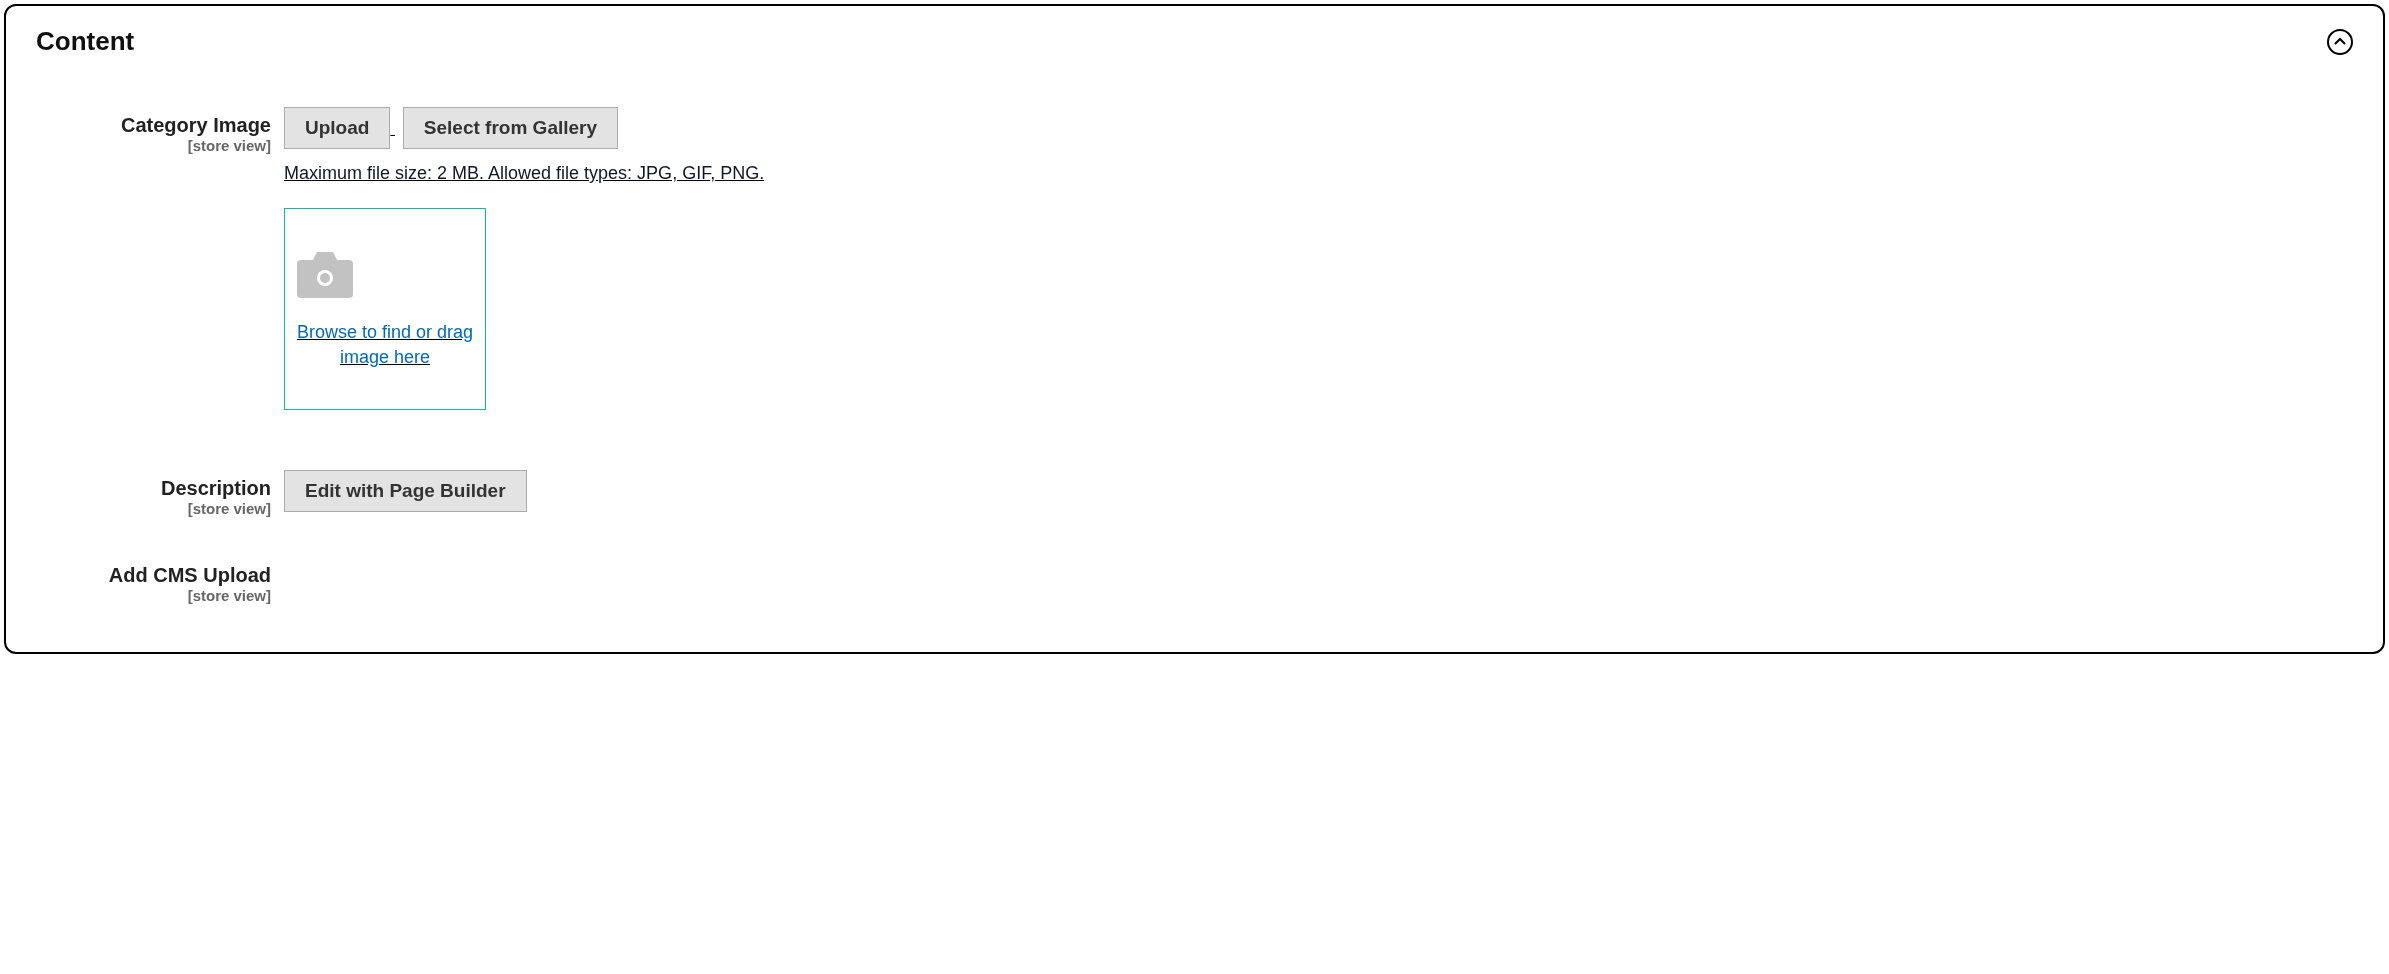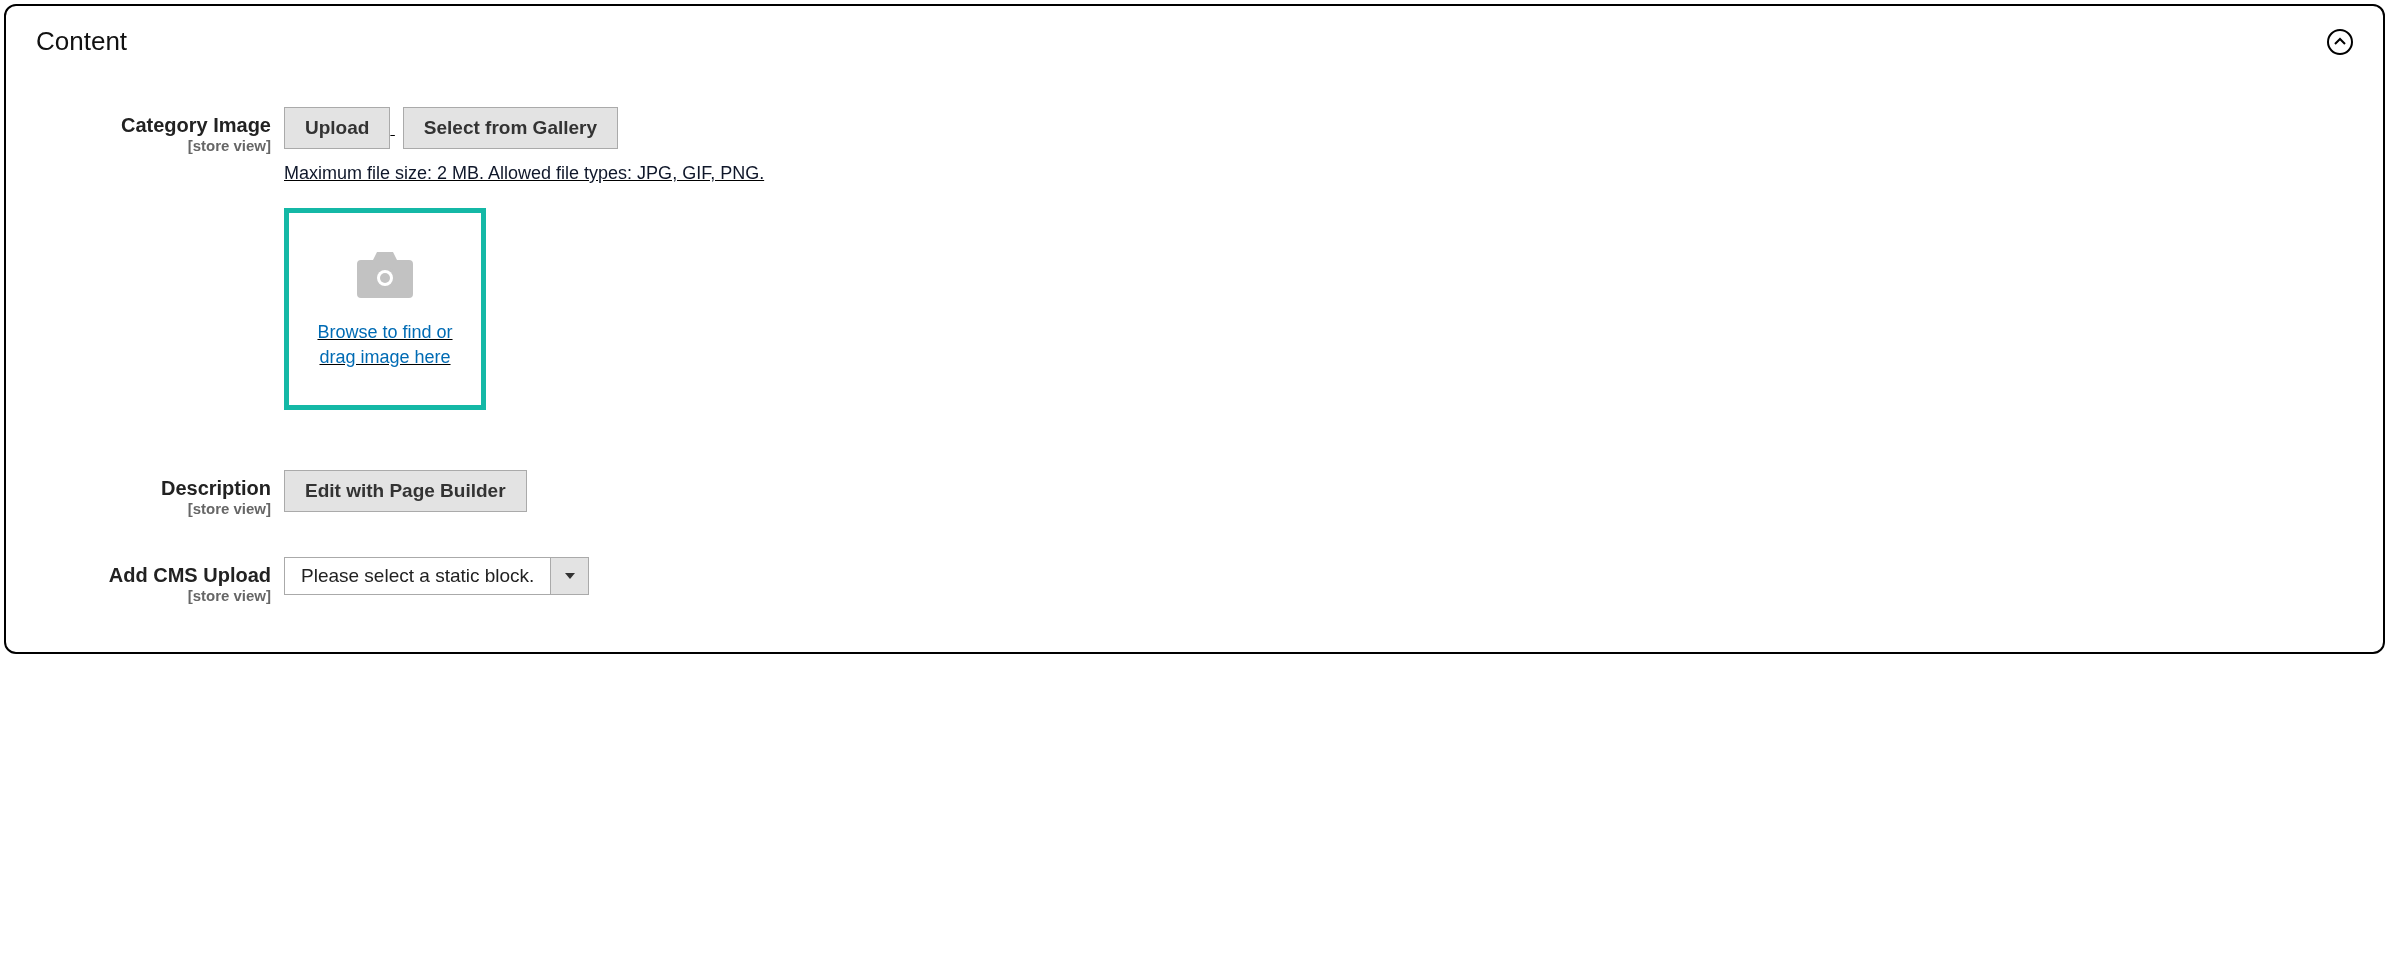--- a/index.html
+++ b/index.html
@@ -20,21 +20,21 @@
       position: relative;
     }
     .panel-header {
       display: flex;
       justify-content: space-between;
       align-items: center;
       margin-bottom: 50px;
     }
     .panel-title {
       font-size: 26px;
-      font-weight: 400;
+      font-weight: 700;
       color: #111;
     }
     .collapse-icon {
       width: 26px;
       height: 26px;
       border: 2px solid #000;
       border-radius: 50%;
       display: flex;
       align-items: center;
       justify-content: center;
@@ -88,24 +88,24 @@
     }
     .hint {
       font-size: 18px;
       color: #0f172a;
       margin-top: 14px;
     }
     .dropzone {
       margin-top: 24px;
       width: 202px;
       height: 202px;
-      border: 5px solid #14b8a6;
+      border: 1px solid #14b8a6;
       display: flex;
       flex-direction: column;
-      align-items: center;
+      align-items: flex-start;
       justify-content: center;
       cursor: pointer;
       padding: 10px;
       text-align: center;
     }
     .dropzone-text {
       color: #006bb4;
       font-size: 18px;
       line-height: 1.4;
       margin-top: 14px;
@@ -197,24 +197,14 @@
     </div>
   </div>
 
   <div style="height:22px;"></div>
 
   <div class="form-row">
     <div class="label-col">
       <span class="label-main">Add CMS Upload</span>
       <span class="label-scope">[store view]</span>
     </div>
-    <div class="field-col">
-      <div class="select-wrap">
-        <div class="select-text">Please select a static block.</div>
-        <button class="select-btn">
-          <svg viewBox="0 0 10 6">
-            <path d="M0 0 L10 0 L5 6 Z"></path>
-          </svg>
-        </button>
-      </div>
-    </div>
   </div>
 </div>
 
 </body></html>

